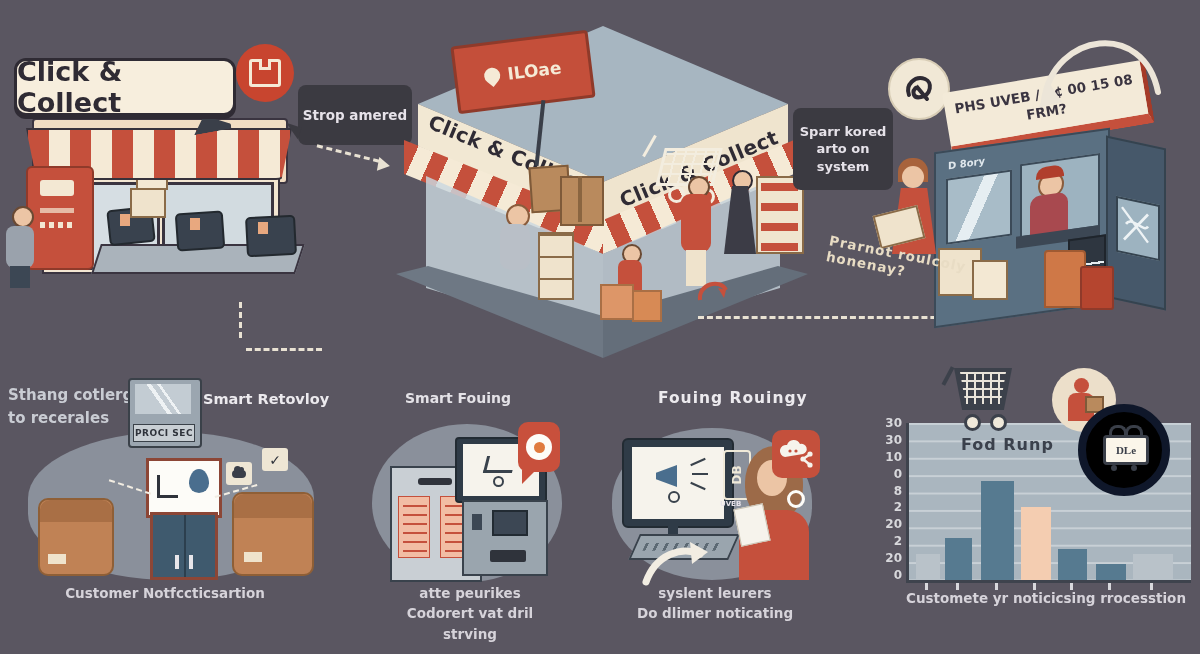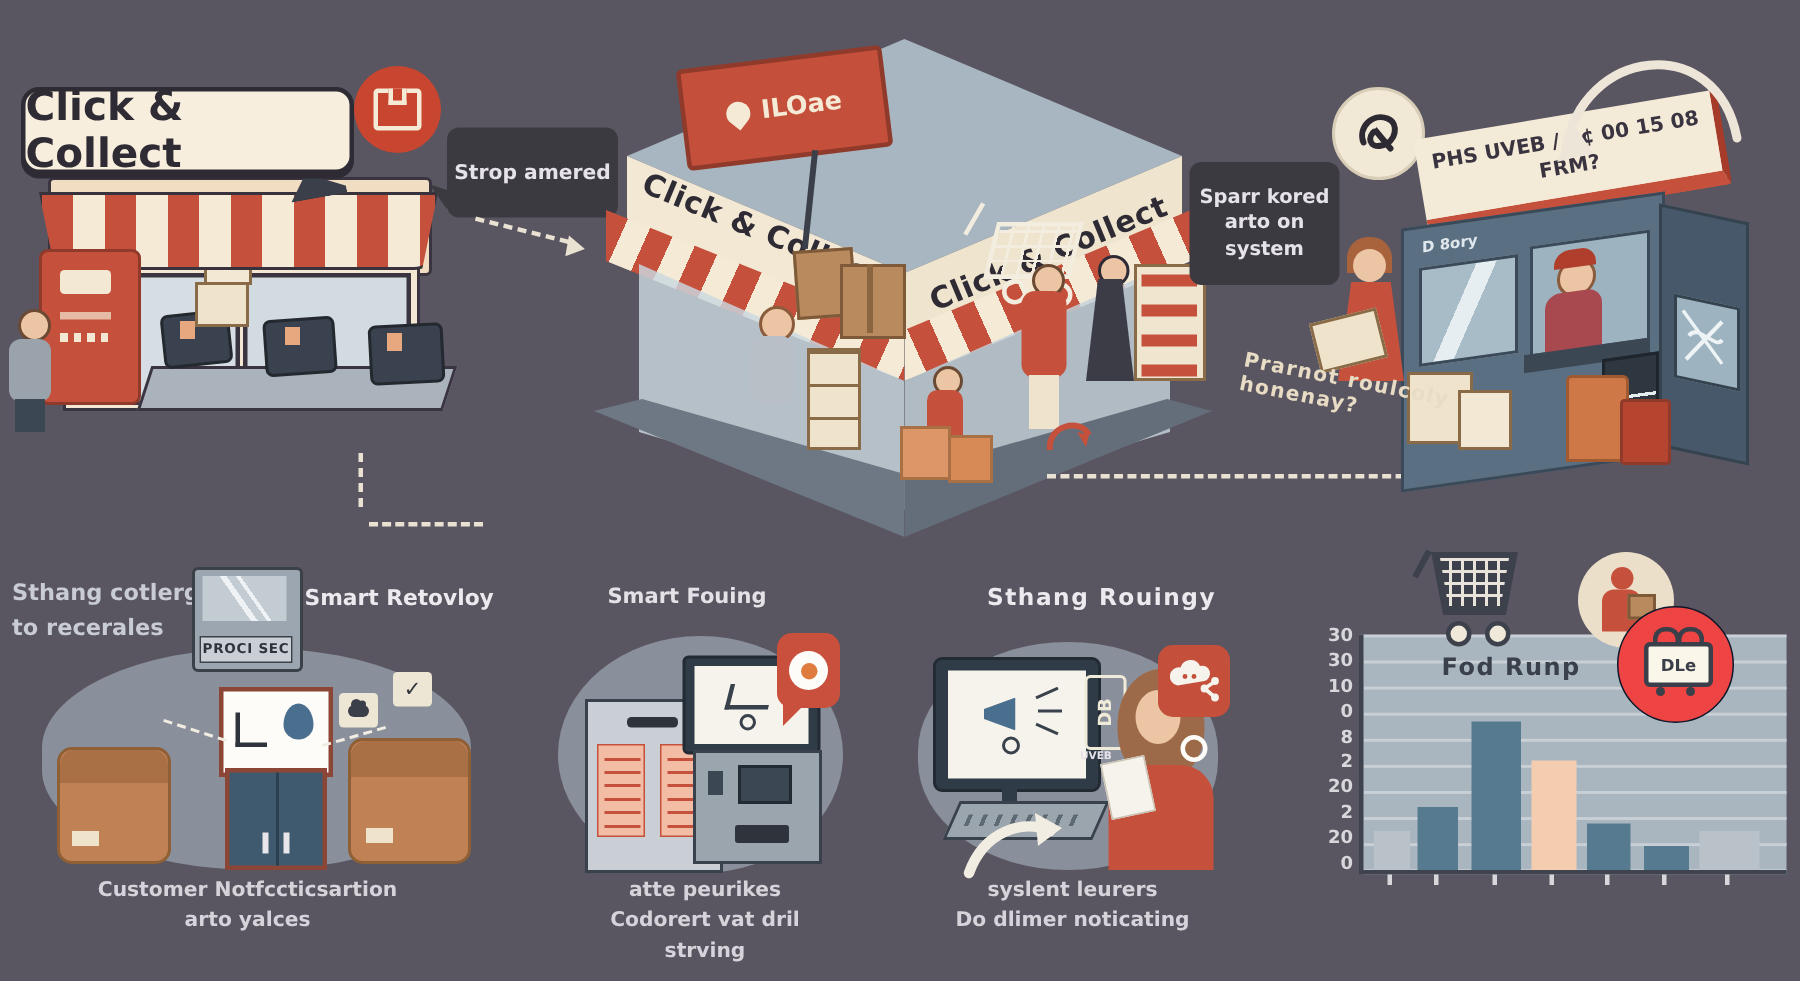--- a/index.html
+++ b/index.html
@@ -254,21 +254,20 @@
   <div class="abs" style="left:108px;top:486px;width:44px;border-top:2px dashed #f2ede2;transform:rotate(18deg);"></div>
   <div class="abs" style="left:214px;top:490px;width:44px;border-top:2px dashed #f2ede2;transform:rotate(-16deg);"></div>
   <div class="abs" style="left:226px;top:462px;width:26px;height:23px;background:#eee6d4;border-radius:3px;display:flex;align-items:center;justify-content:center;">
     <div class="cloud"></div>
   </div>
   <div class="abs" style="left:262px;top:448px;width:26px;height:23px;background:#eee6d4;border-radius:3px;display:flex;align-items:center;justify-content:center;">
     <span style="color:#2f333b;font-weight:bold;font-size:14px;">✓</span>
   </div>
   <div class="abs txt" style="left:40px;top:583px;width:250px;text-align:center;font-size:13.5px;line-height:1.5;">
     <div>Customer Notfccticsartion</div>
-    <div>arto yalces</div>
   </div>
 
   <div class="abs txt" style="left:405px;top:390px;font-size:14px;color:#e4e2e7;">
     <span>Smart Fouing</span>
   </div>
   <div class="abs blob" style="left:372px;top:424px;width:190px;height:158px;border-radius:50%;"></div>
   <div class="abs" style="left:390px;top:466px;width:88px;height:112px;background:#c9cfd4;border:2px solid #39424c;">
     <div style="position:absolute;left:26px;top:10px;width:34px;height:7px;background:#2f333b;border-radius:3px;"></div>
     <div style="position:absolute;left:6px;top:28px;width:30px;height:60px;background:#f2bda4;border:1px solid #c5503c;background-image:repeating-linear-gradient(#c5503c 0 2px,transparent 2px 9px);background-position:4px 8px;background-size:80% 100%;background-repeat:no-repeat;"></div>
     <div style="position:absolute;left:48px;top:28px;width:30px;height:60px;background:#f2bda4;border:1px solid #c5503c;background-image:repeating-linear-gradient(#c5503c 0 2px,transparent 2px 9px);background-position:4px 8px;background-size:80% 100%;background-repeat:no-repeat;"></div>
@@ -289,21 +288,21 @@
       <div style="width:11px;height:11px;background:#e07b3f;border-radius:50%;"></div>
     </div>
     <div class="tri abs" style="left:4px;bottom:-12px;border-top:14px solid #c8503c;border-right:14px solid transparent;"></div>
   </div>
   <div class="abs txt" style="left:380px;top:583px;width:180px;text-align:center;font-size:13.5px;line-height:1.5;">
     <div>atte peurikes</div>
     <div>Codorert vat dril strving</div>
   </div>
 
   <div class="abs txt" style="left:658px;top:389px;font-size:15.5px;color:#eceaee;letter-spacing:1px;">
-    <span>Sthang Rouingy</span>
+    <span>Fouing Rouingy</span>
   </div>
   <div class="abs blob" style="left:612px;top:428px;width:200px;height:152px;border-radius:50%/48%;"></div>
   <div class="abs" style="left:622px;top:438px;width:108px;height:86px;background:#2f3b47;border-radius:6px;border:2px solid #222b33;">
     <div style="position:absolute;left:8px;top:7px;right:8px;bottom:7px;background:#f6f3ec;">
       <div style="position:absolute;left:24px;top:18px;width:30px;height:22px;background:#4a6e8e;clip-path:polygon(0 35%,70% 0,70% 100%,0 65%);"></div>
       <div style="position:absolute;left:58px;top:14px;width:16px;height:2px;background:#39424c;transform:rotate(-24deg);"></div>
       <div style="position:absolute;left:60px;top:26px;width:16px;height:2px;background:#39424c;"></div>
       <div style="position:absolute;left:58px;top:38px;width:16px;height:2px;background:#39424c;transform:rotate(24deg);"></div>
       <div style="position:absolute;left:36px;top:44px;width:8px;height:8px;border:2px solid #39424c;border-radius:50%;"></div>
     </div>
@@ -388,25 +387,28 @@
   </div>
 
   <div class="abs circle-icon" style="left:1052px;top:368px;width:64px;height:64px;background:#ecdfca;">
     <div style="position:relative;width:40px;height:44px;">
       <div style="position:absolute;left:10px;top:0;width:15px;height:15px;border-radius:50%;background:#c5503c;"></div>
       <div style="position:absolute;left:4px;top:15px;width:26px;height:28px;background:#c5503c;border-radius:8px 8px 0 0;"></div>
       <div style="position:absolute;right:0;top:18px;width:15px;height:13px;background:#b98a5d;border:2px solid #7e5a39;"></div>
     </div>
   </div>
 
-  <div class="abs circle-icon" style="left:1078px;top:404px;width:76px;height:76px;background:#ef4444;border:1px solid #0f172a;">
+  <div class="abs circle-icon" style="left:1078px;top:404px;width:76px;height:76px;background:#000000;border:8px solid #0f172a;font-family:Liberation Serif, serif;">
     <div style="position:relative;width:46px;height:42px;">
       <div style="position:absolute;left:8px;top:-4px;width:12px;height:10px;border:3px solid #3a3f49;border-bottom:none;border-radius:8px 8px 0 0;"></div>
       <div style="position:absolute;left:24px;top:-4px;width:12px;height:10px;border:3px solid #3a3f49;border-bottom:none;border-radius:8px 8px 0 0;"></div>
       <div style="position:absolute;left:2px;top:6px;width:40px;height:24px;background:#fbf6ea;border:3px solid #3a3f49;border-radius:4px;display:flex;align-items:center;justify-content:center;">
         <span style="font-size:11px;font-weight:bold;color:#3a3f49;">DLe</span>
       </div>
       <div style="position:absolute;left:10px;bottom:0;width:6px;height:6px;background:#3a3f49;border-radius:50%;"></div>
       <div style="position:absolute;right:10px;bottom:0;width:6px;height:6px;background:#3a3f49;border-radius:50%;"></div>
     </div>
   </div>
+  <div class="abs txt" style="left:898px;top:590px;width:296px;text-align:center;font-size:13.5px;">
+    <span>Customete yr noticicsing rrocesstion</span>
+  </div>
 
 </div>
 
 </body></html>

